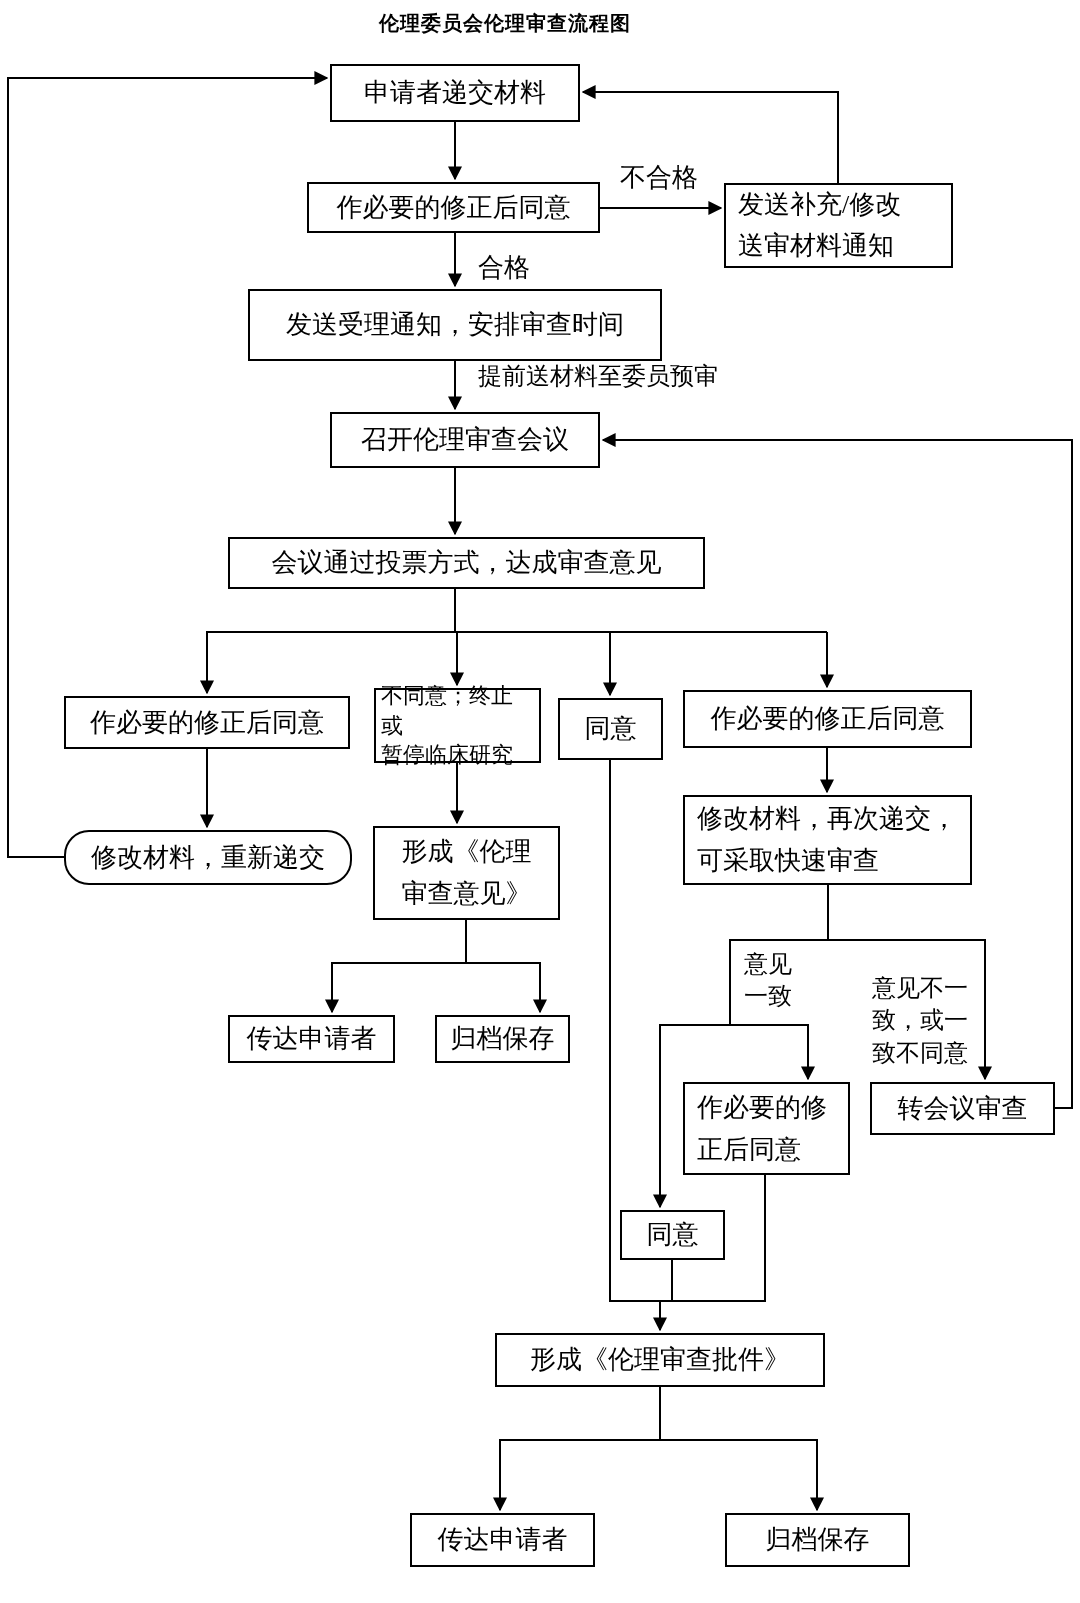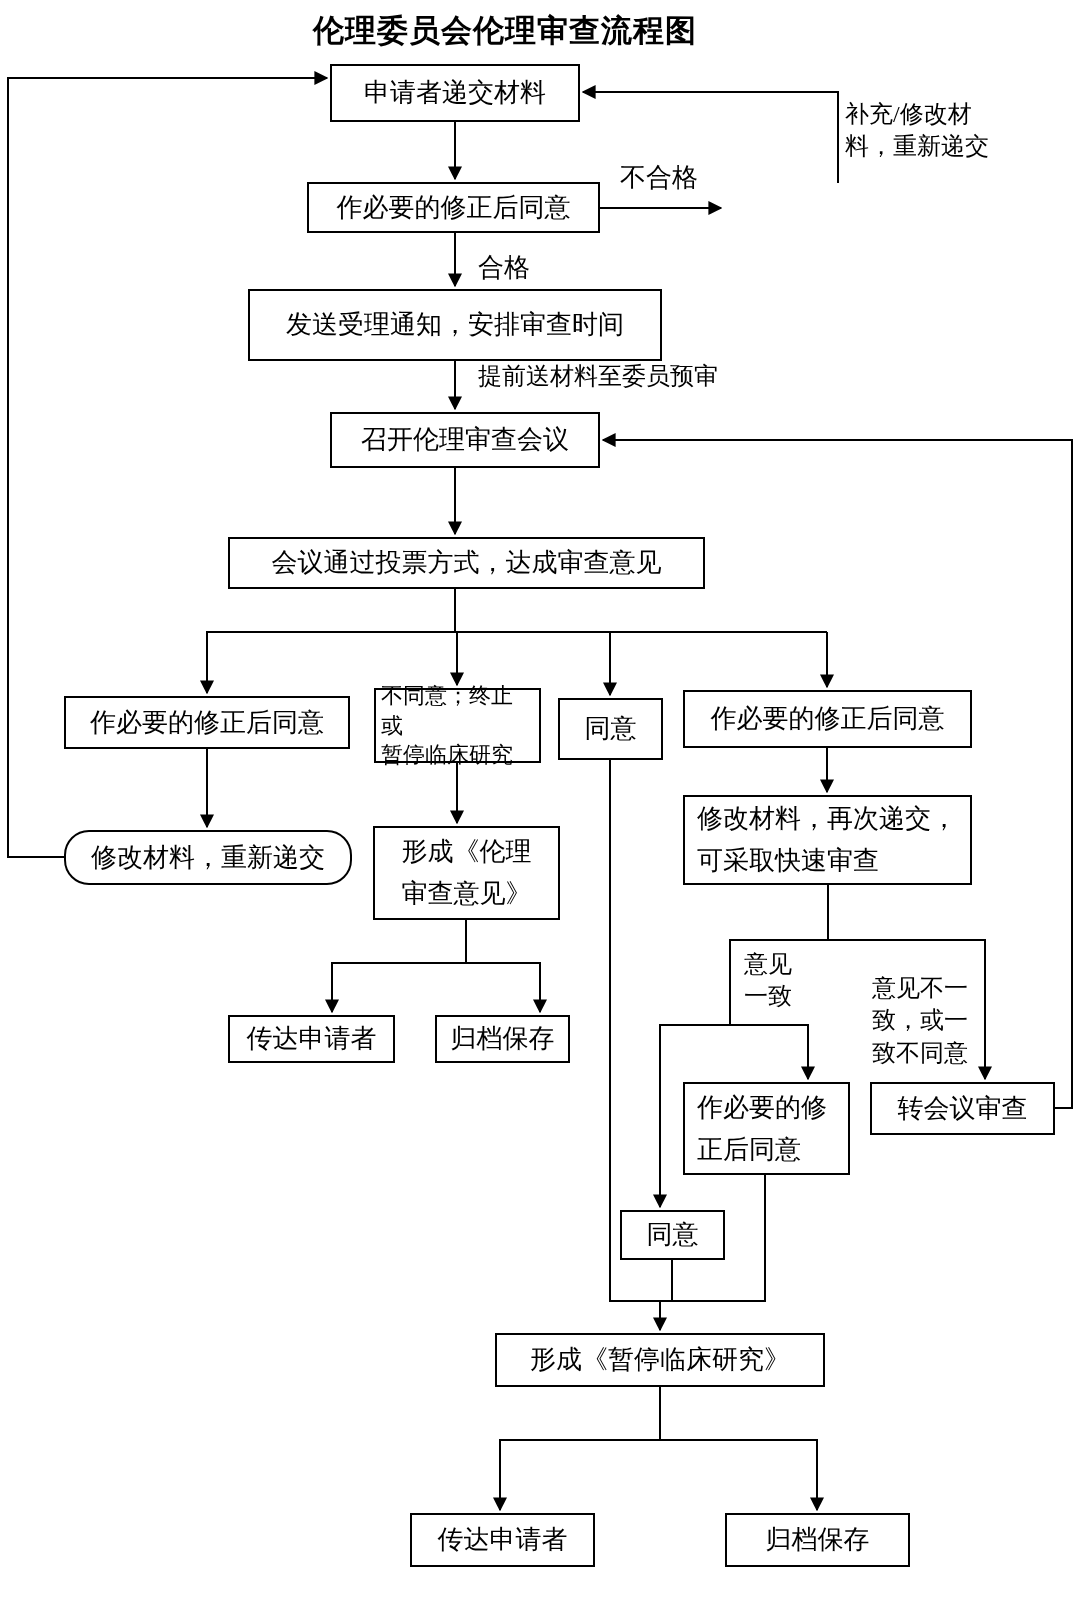--- a/index.html
+++ b/index.html
@@ -14,21 +14,21 @@
     height:1603px;
     background:#ffffff;
     overflow:hidden;
   }
   .edges { position:absolute; left:0; top:0; }
   polyline { fill:none; stroke:#000; stroke-width:2; }
   .title {
     position:absolute;
     left:205px; top:10px; width:600px;
     text-align:center;
-    font-size:31px;
+    font-size:20px;
     font-weight:bold;
     letter-spacing:1px;
   }
   .node {
     position:absolute;
     border:2px solid #000;
     background:#fff;
     display:flex;
     align-items:center;
     justify-content:center;
@@ -112,45 +112,45 @@
     <polyline points="660,1387 660,1440"></polyline>
     <polyline points="499,1440 818,1440"></polyline>
     <polyline points="500,1440 500,1510" marker-end="url(#ah)"></polyline>
     <polyline points="817,1440 817,1510" marker-end="url(#ah)"></polyline>
   </svg>
 
   <div class="title">伦理委员会伦理审查流程图</div>
 
   <div class="node" style="left:330px;top:64px;width:250px;height:58px;">申请者递交材料</div>
   <div class="node" style="left:307px;top:182px;width:293px;height:51px;">作必要的修正后同意</div>
+  <div class="node la" style="left:724px;top:183px;width:229px;height:85px;line-height:1.55;">发送补充/修改
+送审材料通知</div>
   <div class="node" style="left:248px;top:289px;width:414px;height:72px;">发送受理通知，安排审查时间</div>
   <div class="node" style="left:330px;top:412px;width:270px;height:56px;">召开伦理审查会议</div>
   <div class="node" style="left:228px;top:537px;width:477px;height:52px;">会议通过投票方式，达成审查意见</div>
   <div class="node" style="left:64px;top:696px;width:286px;height:53px;">作必要的修正后同意</div>
   <div class="node la sm" style="left:374px;top:688px;width:167px;height:75px;">不同意；终止或
 暂停临床研究</div>
   <div class="node" style="left:558px;top:698px;width:105px;height:62px;">同意</div>
   <div class="node" style="left:683px;top:690px;width:289px;height:58px;">作必要的修正后同意</div>
   <div class="node" style="left:64px;top:830px;width:288px;height:55px;border-radius:25px;">修改材料，重新递交</div>
   <div class="node" style="left:373px;top:826px;width:187px;height:94px;line-height:1.6;">形成《伦理
 审查意见》</div>
   <div class="node la" style="left:683px;top:795px;width:289px;height:90px;line-height:1.6;">修改材料，再次递交，
 可采取快速审查</div>
   <div class="node" style="left:228px;top:1015px;width:167px;height:48px;">传达申请者</div>
   <div class="node" style="left:435px;top:1015px;width:135px;height:48px;">归档保存</div>
   <div class="node la" style="left:683px;top:1082px;width:167px;height:93px;line-height:1.6;">作必要的修
 正后同意</div>
   <div class="node" style="left:870px;top:1082px;width:185px;height:53px;">转会议审查</div>
   <div class="node" style="left:620px;top:1210px;width:105px;height:50px;">同意</div>
-  <div class="node" style="left:495px;top:1333px;width:330px;height:54px;">形成《暂停临床研究》</div>
+  <div class="node" style="left:495px;top:1333px;width:330px;height:54px;">形成《伦理审查批件》</div>
   <div class="node" style="left:410px;top:1513px;width:185px;height:54px;">传达申请者</div>
   <div class="node" style="left:725px;top:1513px;width:185px;height:54px;">归档保存</div>
 
-  <div class="lbl sm" style="left:845px;top:98px;width:160px;">补充/修改材
-料，重新递交</div>
   <div class="lbl" style="left:620px;top:160px;">不合格</div>
   <div class="lbl" style="left:478px;top:250px;">合格</div>
   <div class="lbl sm" style="left:478px;top:360px;">提前送材料至委员预审</div>
   <div class="lbl sm" style="left:744px;top:948px;width:60px;">意见
 一致</div>
   <div class="lbl sm" style="left:872px;top:972px;width:108px;">意见不一
 致，或一
 致不同意</div>
 
 </div>

